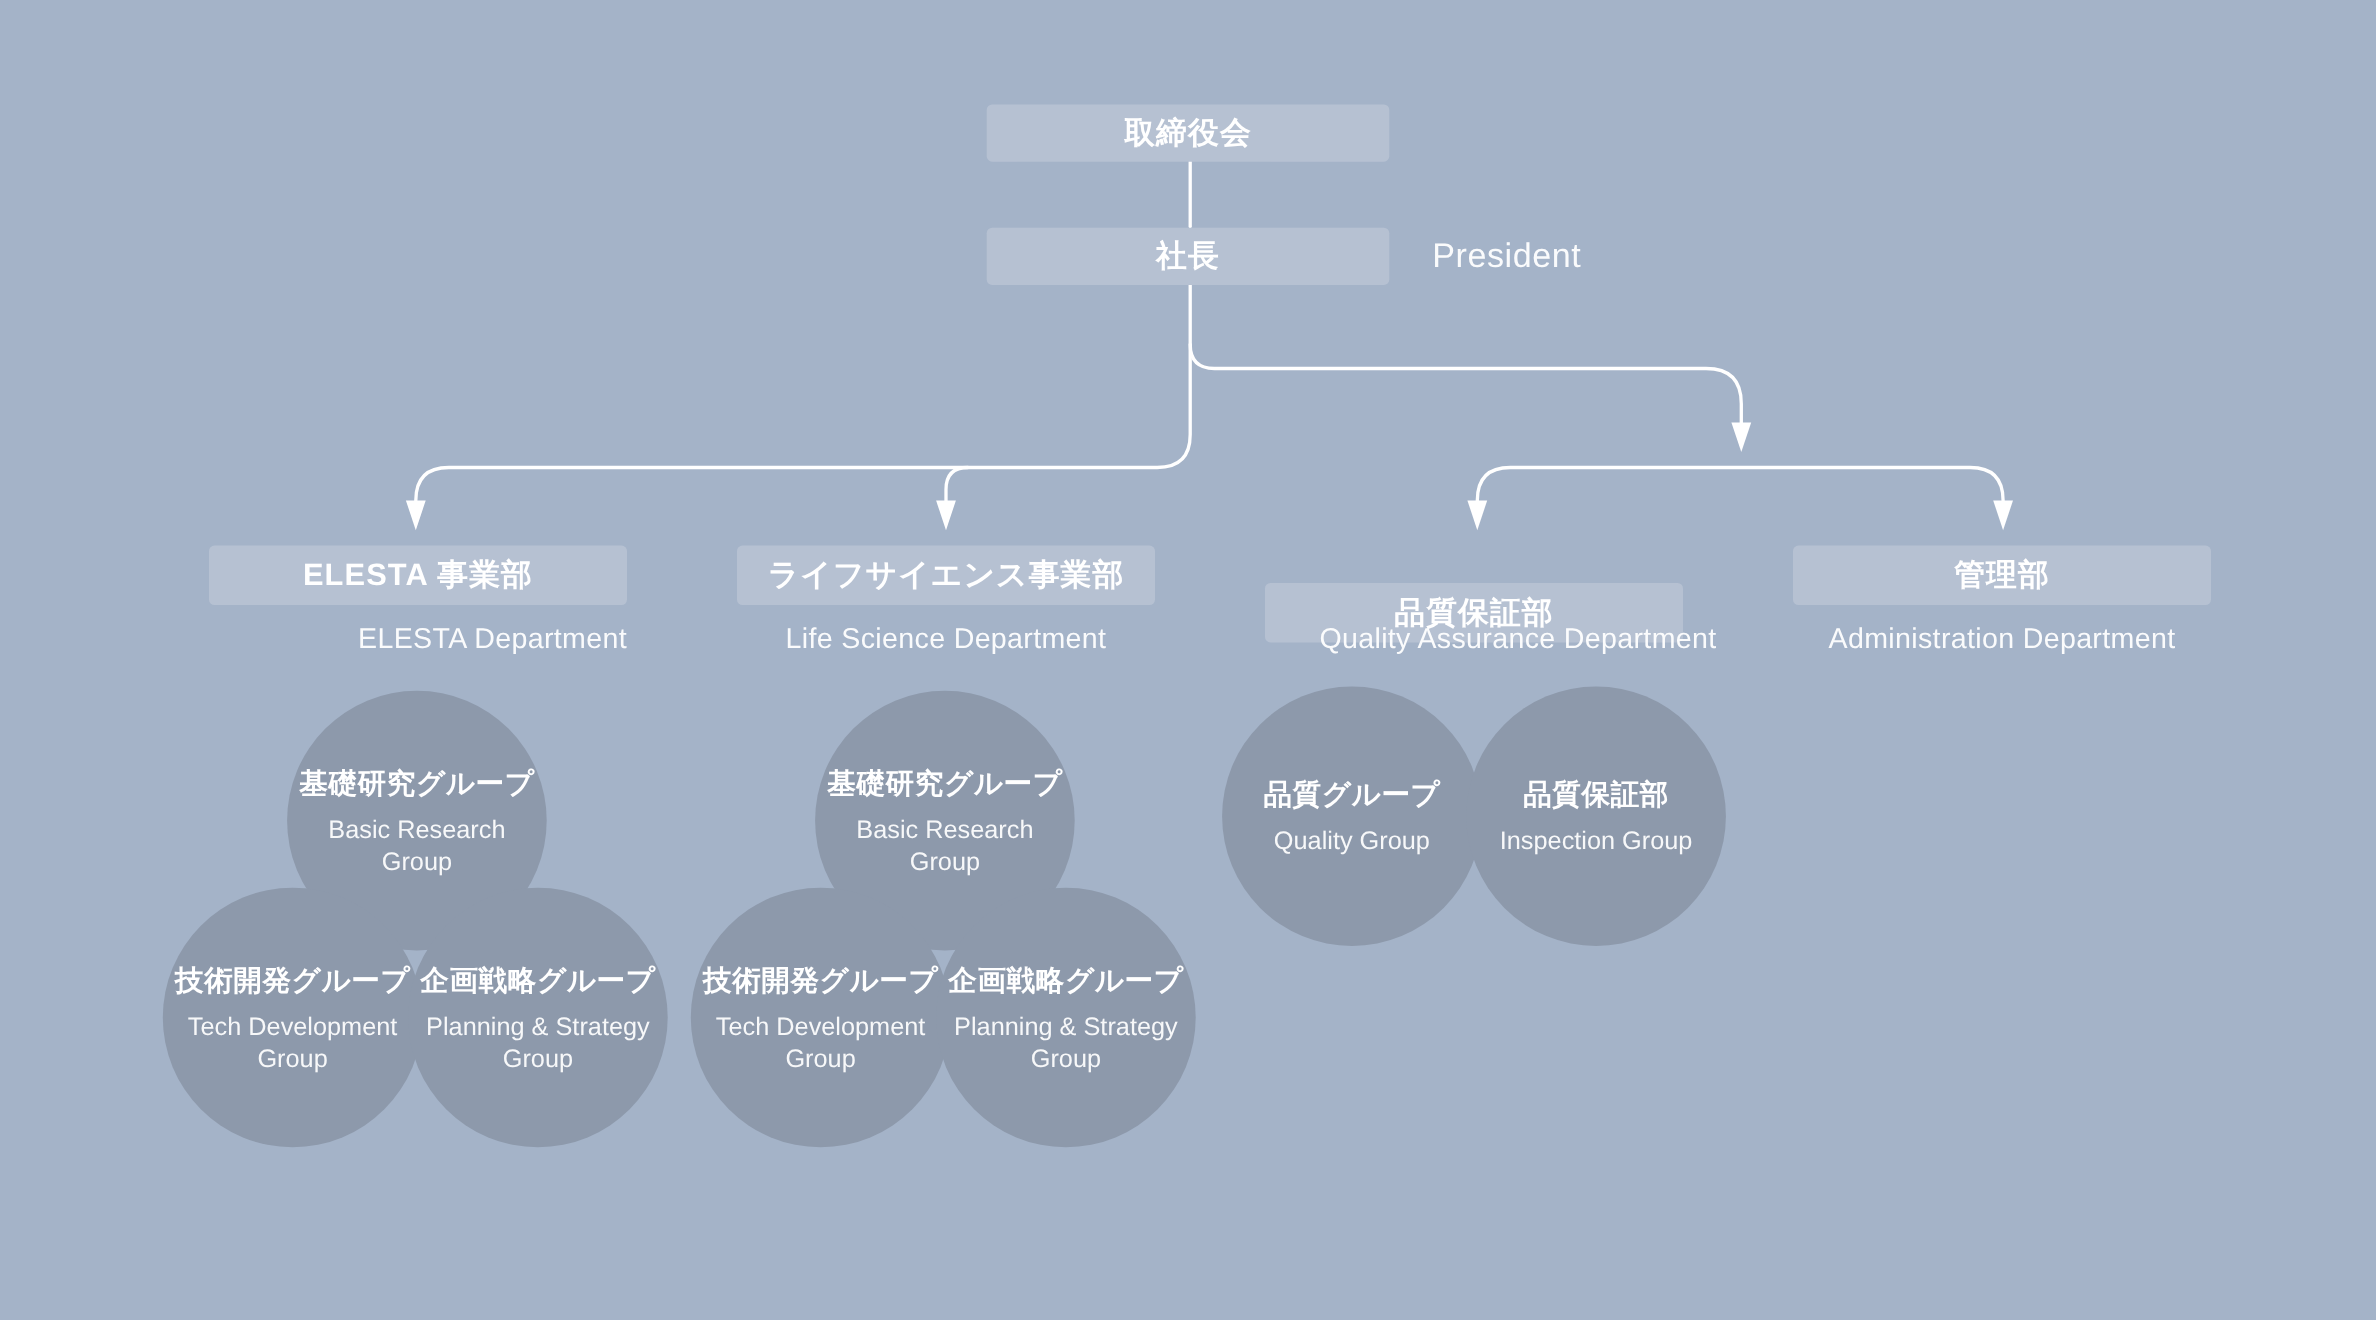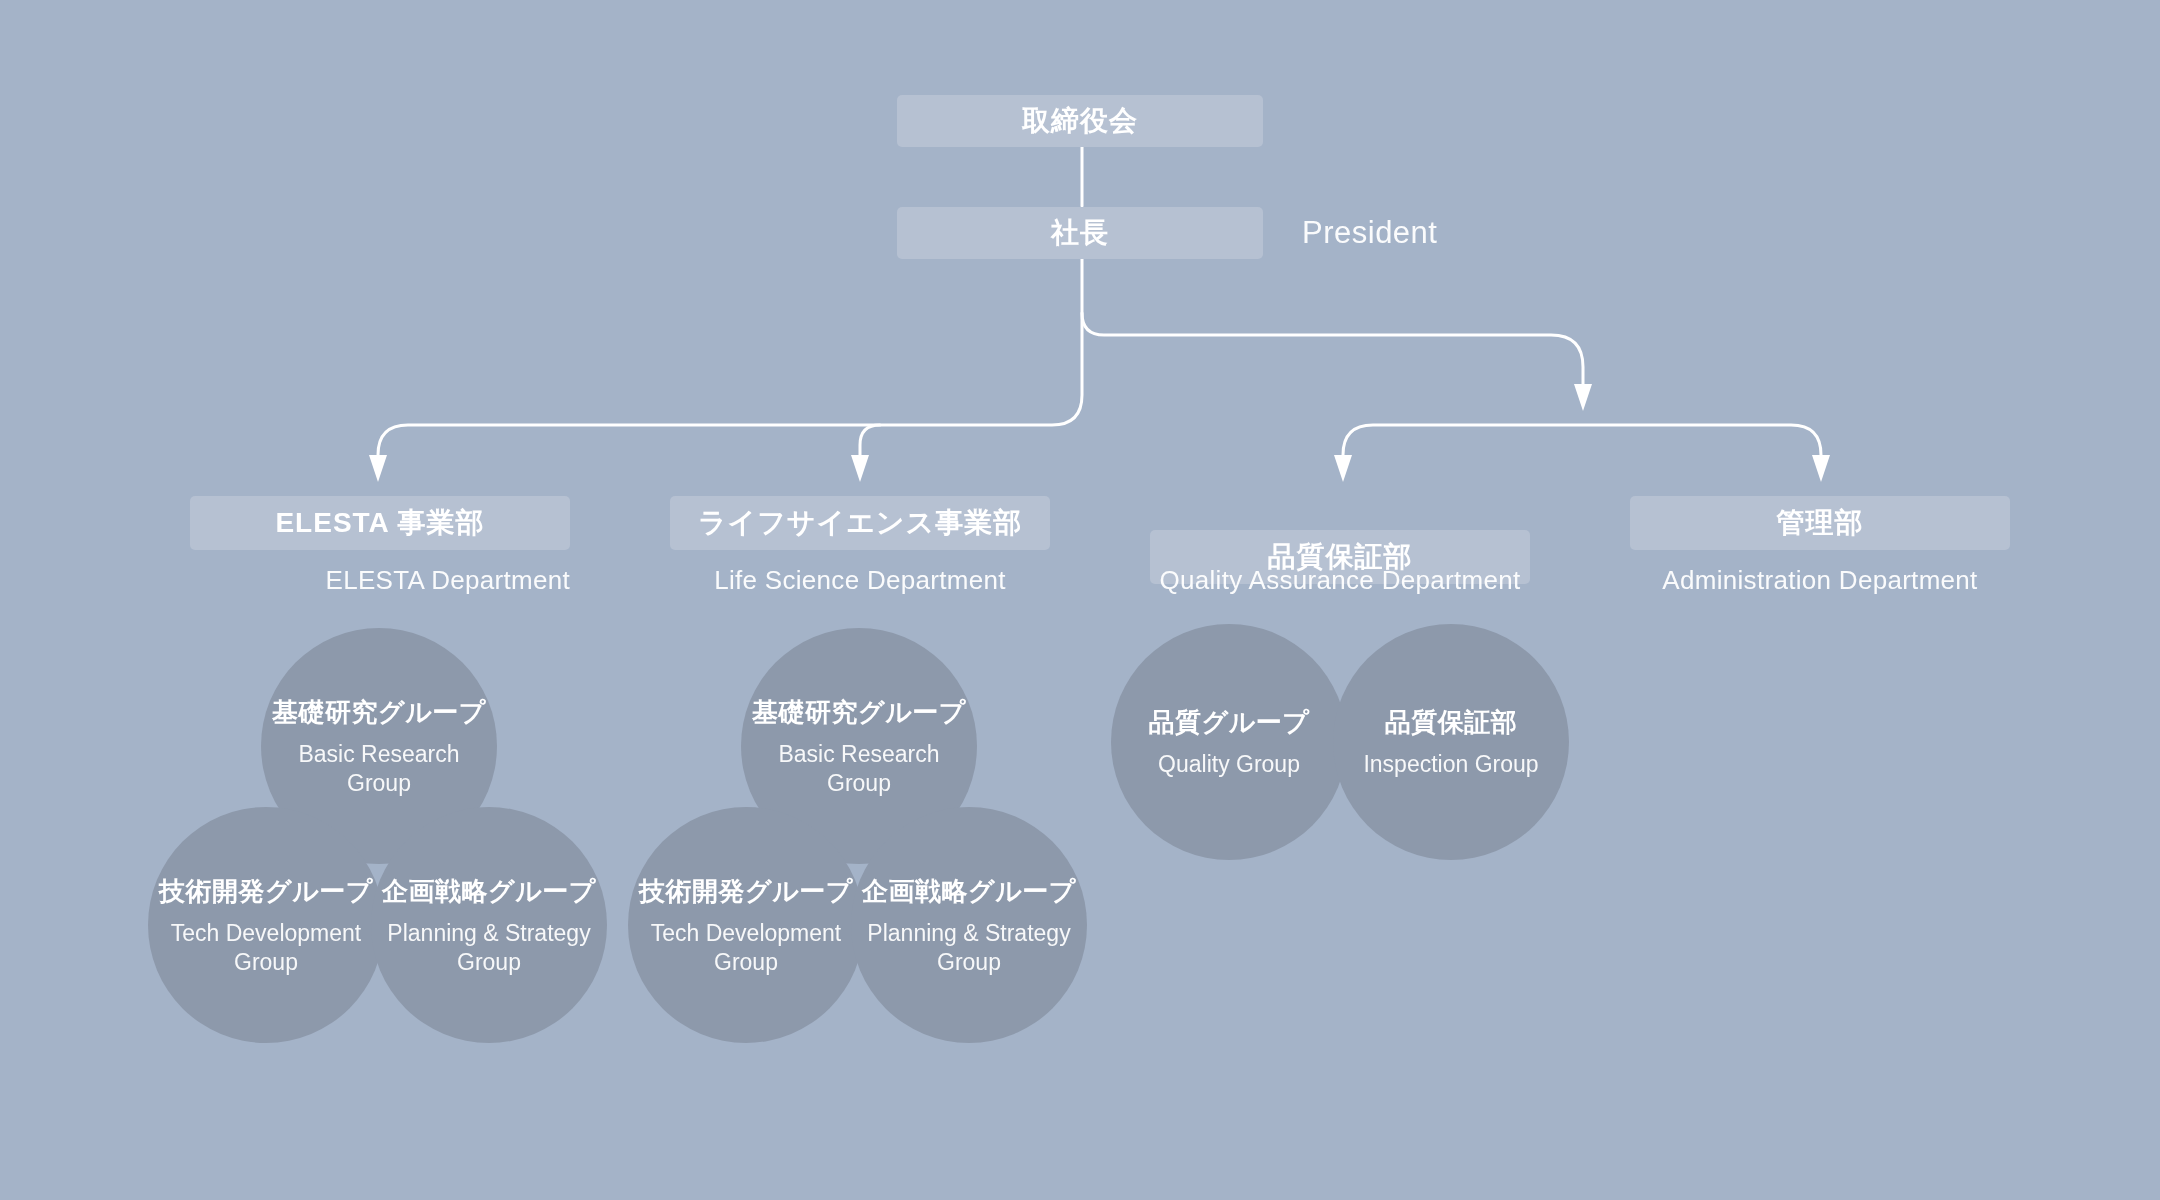--- a/index.html
+++ b/index.html
@@ -134,21 +134,21 @@
   <div class="dept-en-label" style="left:190px;text-align:right;">ELESTA Department</div>
 
   <div class="node-box dept-box" style="left:670px; top:496px;">
     <span>ライフサイエンス事業部</span>
   </div>
   <div class="dept-en-label" style="left:670px;">Life Science Department</div>
 
   <div class="node-box dept-box" style="left:1150px; top:496px;margin-top:34px;">
     <span>品質保証部</span>
   </div>
-  <div class="dept-en-label" style="left:1150px;">Quality Assurance Department</div>
+  <div class="dept-en-label" style="left:1190px;">Quality Assurance Department</div>
 
   <div class="node-box dept-box" style="left:1630px; top:496px;">
     <span>管理部</span>
   </div>
   <div class="dept-en-label" style="left:1630px;">Administration Department</div>
 
   <div class="group-circle" style="left:261px; top:628px;">
     <span class="jp">基礎研究グループ</span>
     <span class="en">
       <span>Basic Research</span>

